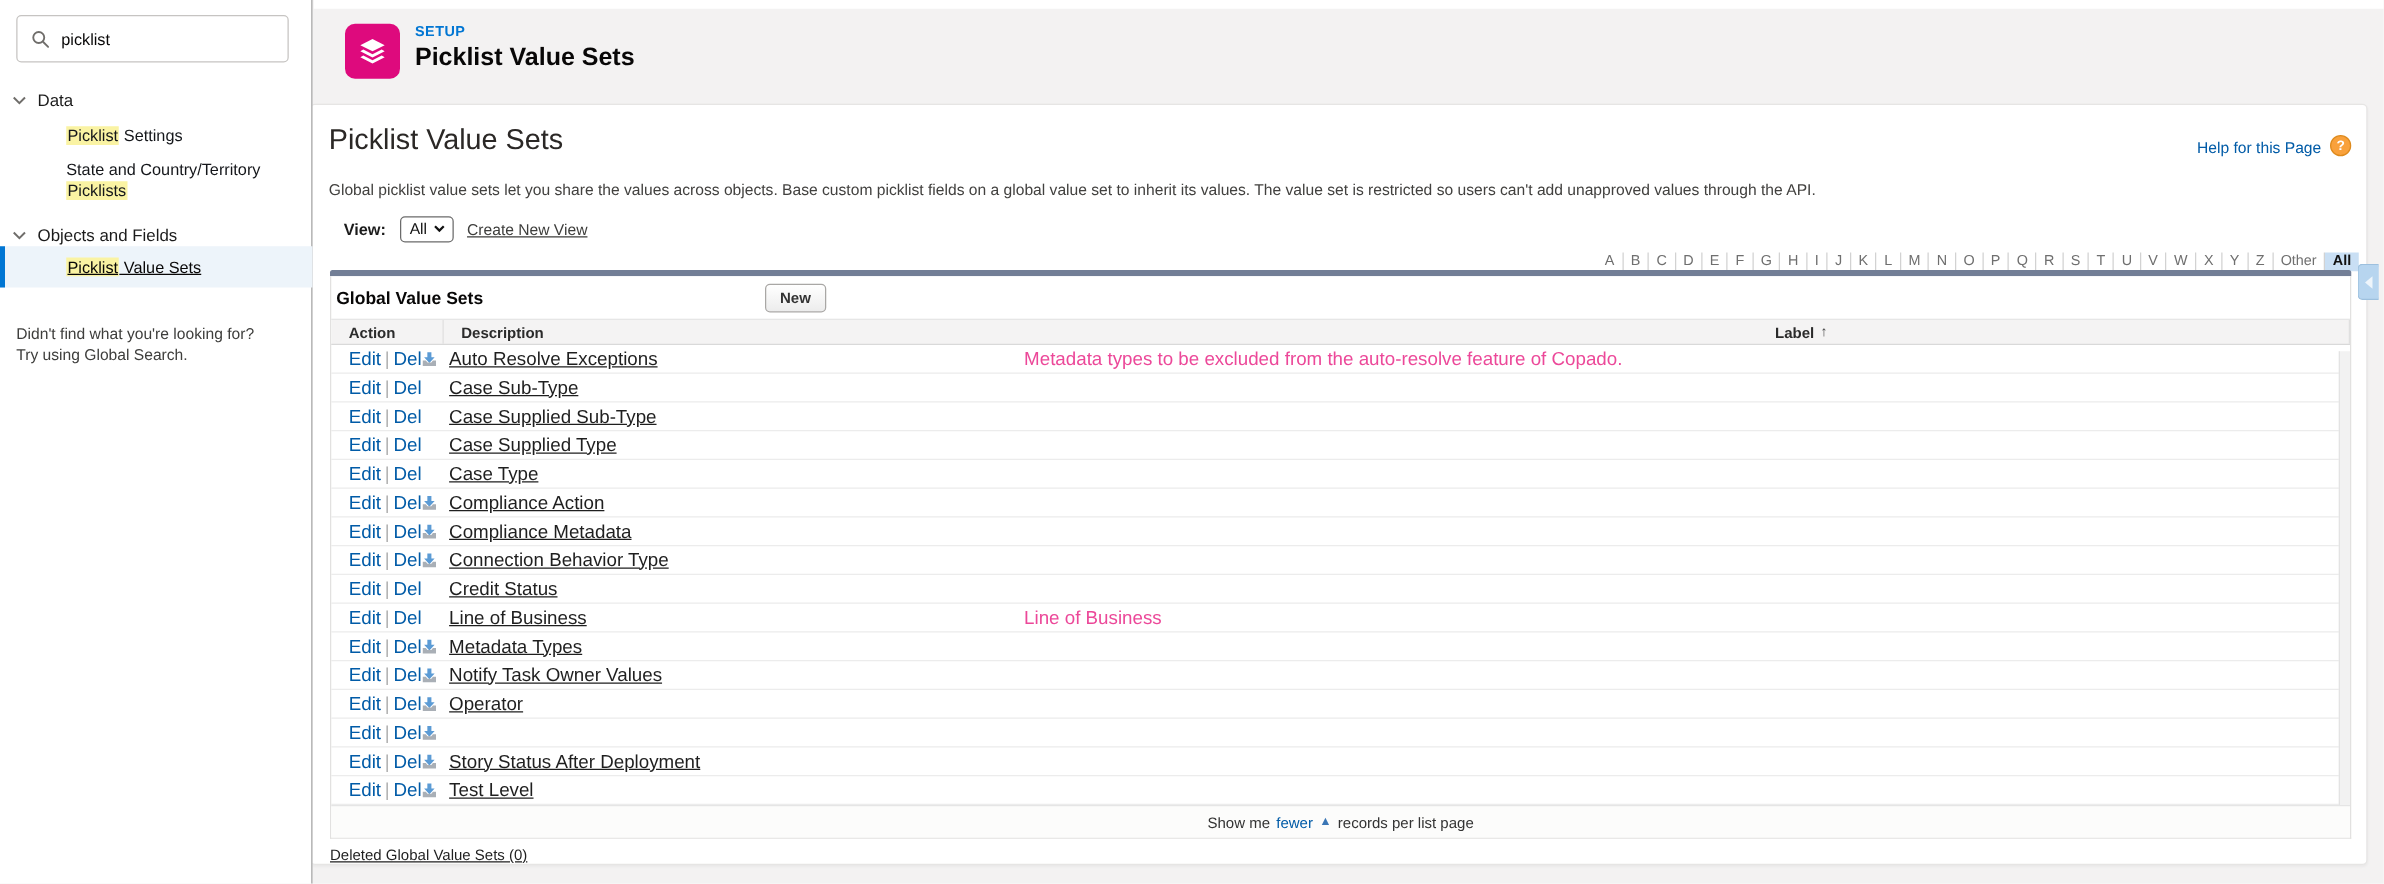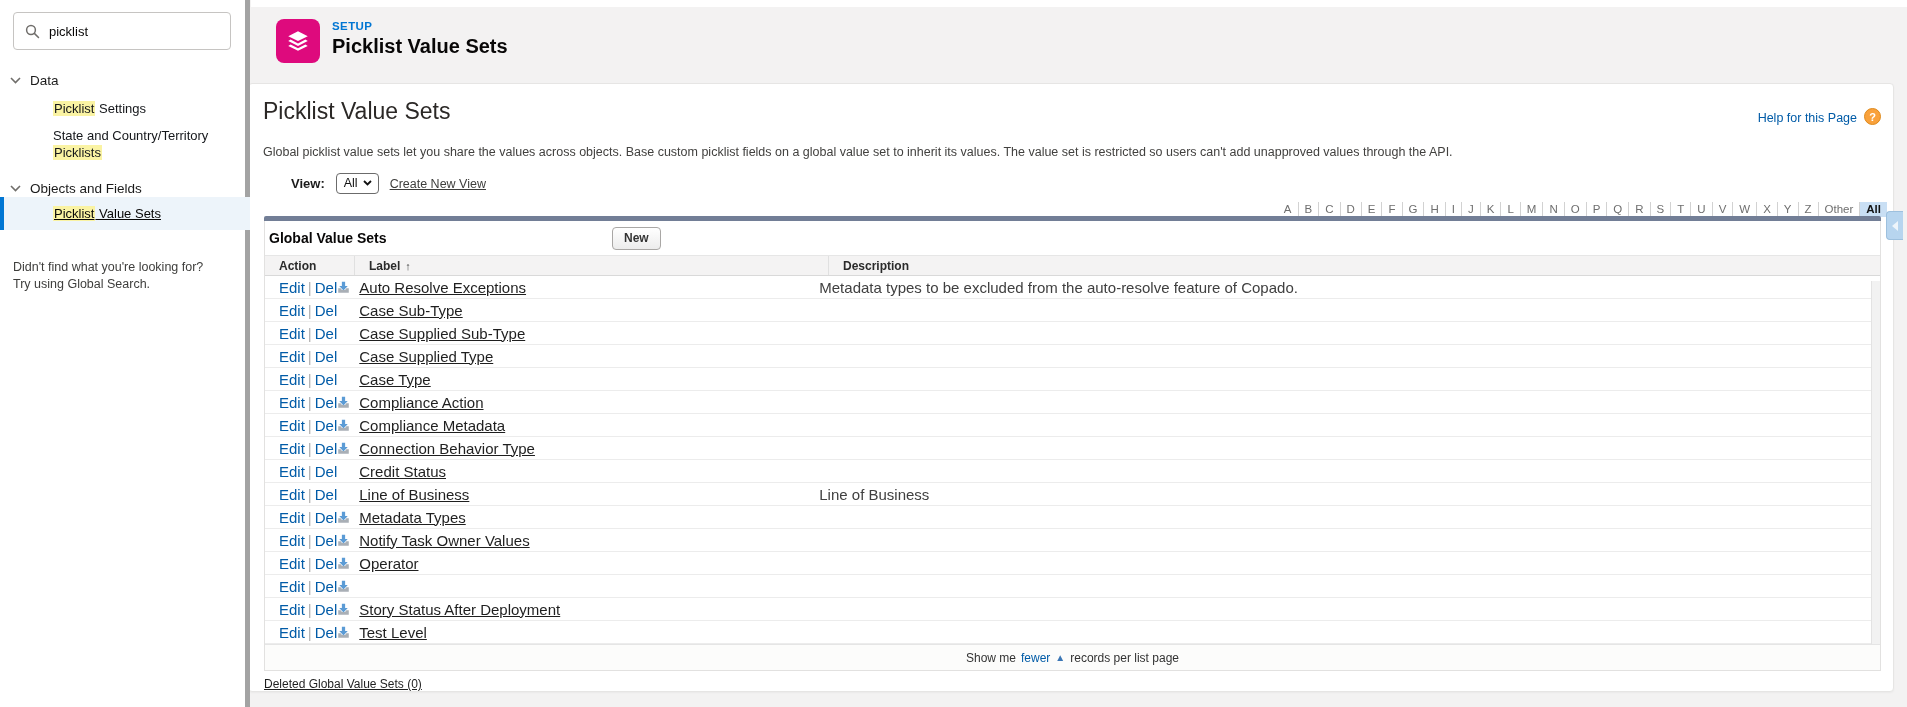--- a/index.html
+++ b/index.html
@@ -5,21 +5,21 @@
   * { box-sizing: border-box; margin: 0; padding: 0; }
   html,body { width:1907px; height:707px; overflow:hidden; }
   body {
     font-family: "Liberation Sans", "DejaVu Sans", sans-serif;
     background:#f3f2f2; color:#222; position:relative;
   }
   a { cursor:pointer; }
 
   
   .sidebar { position:absolute; left:0; top:0; width:250px; height:707px;
-    background:#fff; border-right:5px solid #a3a3a3; z-index:5; }
+    background:#fff; border-right:1px solid #a3a3a3; z-index:5; }
   .search-box { position:absolute; left:13px; top:12px; width:218px; height:38px;
     border:1px solid #c6c4c2; border-radius:4px; background:#fff;
     display:flex; align-items:center; gap:9px; padding:0 11px; }
   .search-box input { border:none; outline:none; font:13px "Liberation Sans",sans-serif;
     color:#080707; width:160px; background:transparent; }
   .tree-group { position:absolute; left:10px; display:flex; align-items:center; gap:9px;
     font-size:13.5px; color:#1b1b1b; }
   .tree-item { position:absolute; left:53px; font-size:13px; color:#14161a;
     text-decoration:none; line-height:17px; }
   mark { background:#FAF3A3; color:inherit; padding:0 1px; }
@@ -42,21 +42,21 @@
   .card { position:absolute; left:248px; top:83px; width:1646px; height:609px;
     background:#fff; border:1px solid #e6e5e4; border-radius:4px;
     box-shadow:0 1px 2px rgba(0,0,0,.04); }
   .card h1 { position:absolute; left:14px; top:14px; font-size:23px; font-weight:400; color:#2b2826; }
   .help-area { position:absolute; right:12px; top:24px; display:flex; align-items:flex-end; gap:7px; }
   .help-area a { font-size:12.5px; color:#015BA7; text-decoration:none; }
   .help-q { width:17px; height:17px; border-radius:50%; background:#F9A13B;
     border:1px solid #DE8A1C; color:#fff; font-size:11px; font-weight:bold;
     display:flex; align-items:center; justify-content:center; cursor:pointer; }
   .description { position:absolute; left:14px; top:61px; font-size:12.5px; color:#42413f; }
-  .view-row { position:absolute; left:42px; top:88px; height:23px; display:flex;
+  .view-row { position:absolute; left:26px; top:88px; height:23px; display:flex;
     align-items:center; gap:11px;justify-content:flex-end; }
   .view-label { font-size:13px; font-weight:bold; color:#1b1b1b; }
   .view-select { display:inline-flex; align-items:center; gap:5px; border:1px solid #6b6b6b;
     border-radius:4px; padding:2px 6px 3px 7px; font-size:12.5px; color:#111; cursor:pointer; background:#fff; }
   .create-view { font-size:12.5px; color:#3e3e3c; text-decoration:underline; }
 
   
   .alphabet { position:absolute; right:6px; top:118px; display:flex; align-items:center; }
   .alpha-item { font-size:11.5px; color:#6f6f6f; padding:1px 6px; cursor:pointer;
     border-right:1px solid #d2d2d2; line-height:13px; }
@@ -81,21 +81,21 @@
   .hc.desc   { flex:1; padding-left:14px; border-right:none; }
   .sort-arrow { font-size:11px; color:#444; font-weight:normal; }
   .trow { display:flex; align-items:center; height:23px; border-bottom:1px solid #ececec;
     font-size:15px; }
   .c-action { flex:0 0 68px; padding-left:14px; white-space:nowrap; }
   .c-action a { color:#015BA7; text-decoration:none; }
   .c-action .sep { font-style:normal; color:#b0b0b0; padding:0 3px; }
   .c-icon { flex:0 0 22px; display:flex; align-items:center; }
   .c-label { flex:0 0 460px; }
   .c-label a { color:#1f1f1f; text-decoration:underline; }
-  .c-desc { flex:1; color:#404040; }
+  .c-desc { flex:1; color:#ec4899; }
   .tfoot { height:26px; display:flex; align-items:center; justify-content:center; gap:5px;
     border-top:1px solid #e5e5e5; background:#fcfcfb; font-size:12px; color:#333; }
   .tfoot a { color:#015BA7; text-decoration:none; }
   .tri-up { color:#3b76b5; font-size:10px; }
   .scroll-strip { position:absolute; right:0; top:60px; bottom:26px; width:9px;
     background:#f2f2f2; border-left:1px solid #e3e3e3; cursor:pointer; }
   .deleted-link { position:absolute; left:15px; top:593px; font-size:12px; color:#1f1f1f;
     text-decoration:underline; }
 
   
@@ -241,25 +241,25 @@
   <div class="table-wrap">
     <div class="table-topbar"></div>
     <div class="table-box">
       <div class="title-row">
         <span class="table-title">Global Value Sets</span>
         <button class="new-btn">New</button>
       </div>
 
       <div class="thead">
         <span class="hc action">Action</span>
+        <span class="hc desc">Description</span>
         <span class="hc label">
           <span>Label</span>
           <span class="sort-arrow">↑</span>
         </span>
-        <span class="hc desc">Description</span>
       </div>
 
       <div>
 
           <div class="trow">
             <span class="c-action">
               <a>Edit</a><i class="sep">|</i><a>Del</a>
             </span>
             <span class="c-icon">
               <svg width="13" height="13" viewBox="0 0 16 16">

